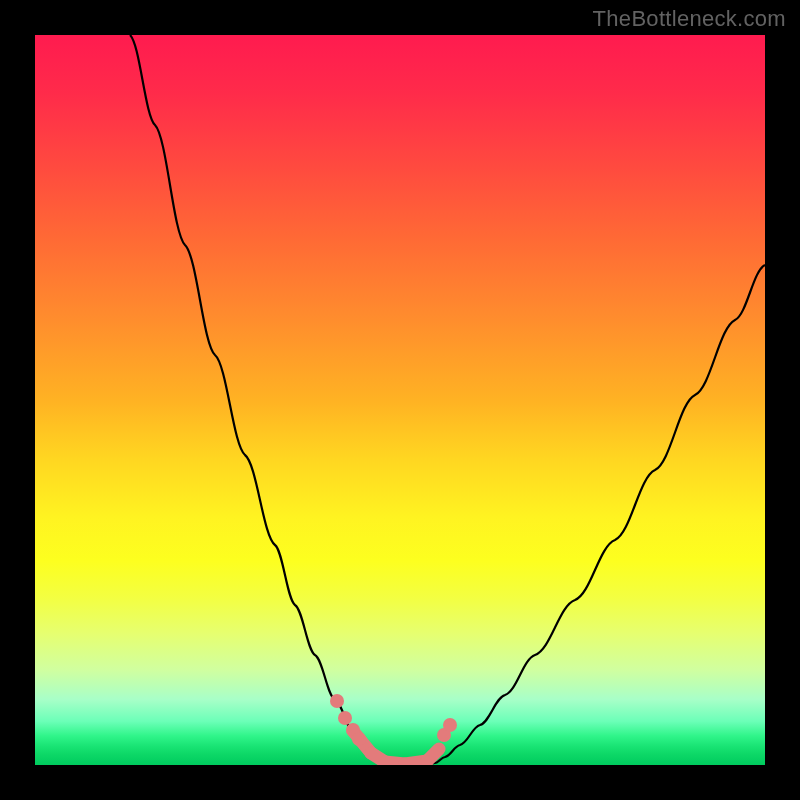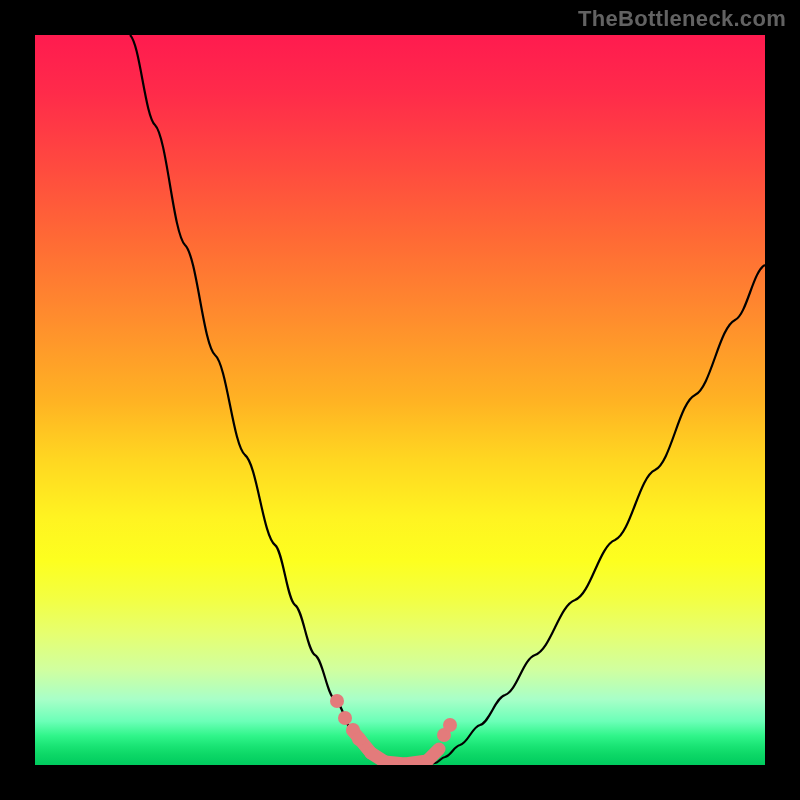--- a/index.html
+++ b/index.html
@@ -10,21 +10,21 @@
     background: #000;
     font-family: Arial, sans-serif;
     position: relative;
   }
   .watermark {
     position: absolute;
     top: 6px;
     right: 14px;
     color: #626262;
     font-size: 22px;
-    font-weight: 700;
+    font-weight: 400;
     letter-spacing: 0.3px;
     z-index: 10;
   }
   .plot-area {
     position: absolute;
     left: 35px;
     top: 35px;
     width: 730px;
     height: 730px;
     background: linear-gradient(to bottom,

